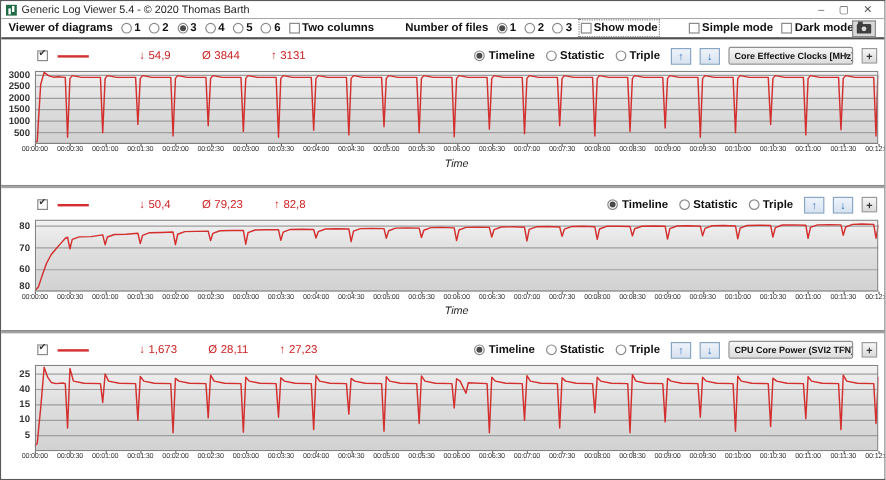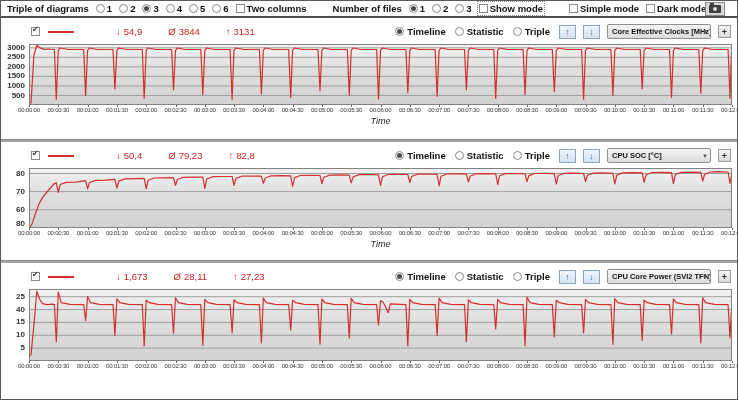--- a/index.html
+++ b/index.html
@@ -53,23 +53,32 @@
   .plotbg-rect{stroke:none;}
   .grid{stroke:#9e9e9e;stroke-width:1;}
   .plotframe{fill:none;stroke:#828282;stroke-width:1;}
   .series{fill:none;stroke:#d32f2f;stroke-width:1.2;stroke-linejoin:round;stroke-linecap:round;}
 </style>
 </head>
 <body>
 
 <div class="window">
 
+  <div class="titlebar">
+    <span class="app-icon"></span>
+    <span class="title-text">Generic Log Viewer 5.4  -  © 2020 Thomas Barth</span>
+    <span class="win-controls">
+      <span>–</span>
+      <span>▢</span>
+      <span>✕</span>
+    </span>
+  </div>
 
   <div class="toolbar">
-    <span class="tb-label">Triple of diagrams</span>
+    <span class="tb-label">Viewer of diagrams</span>
     <span class="opt">
         <span class="rb"></span>
         <span>1</span>
       </span>
     <span class="opt">
         <span class="rb"></span>
         <span>2</span>
       </span>
     <span class="opt">
         <span class="rb sel"></span>
@@ -287,24 +296,20 @@
         <span class="opt">
             <span class="rb"></span>
             <span>Triple</span>
           </span>
         <span class="arrow-btn">
             <span>↑</span>
           </span>
         <span class="arrow-btn">
             <span>↓</span>
           </span>
-        <span class="dropdown">
-            <span>CPU SOC [°C]</span>
-            <span class="chev">▼</span>
-          </span>
         <span class="plus-btn">+</span>
       </span>
     </div>
     <div class="plotwrap">
       <svg class="plot" width="703" height="60" preserveAspectRatio="none" viewBox="0 0 703 60">
           <defs>
             <linearGradient id="bg1" x1="0" y1="0" x2="0" y2="1">
               <stop offset="0" stop-color="#f2f2f2"></stop>
               <stop offset="0.45" stop-color="#dedede"></stop>
               <stop offset="1" stop-color="#d2d2d2"></stop>

